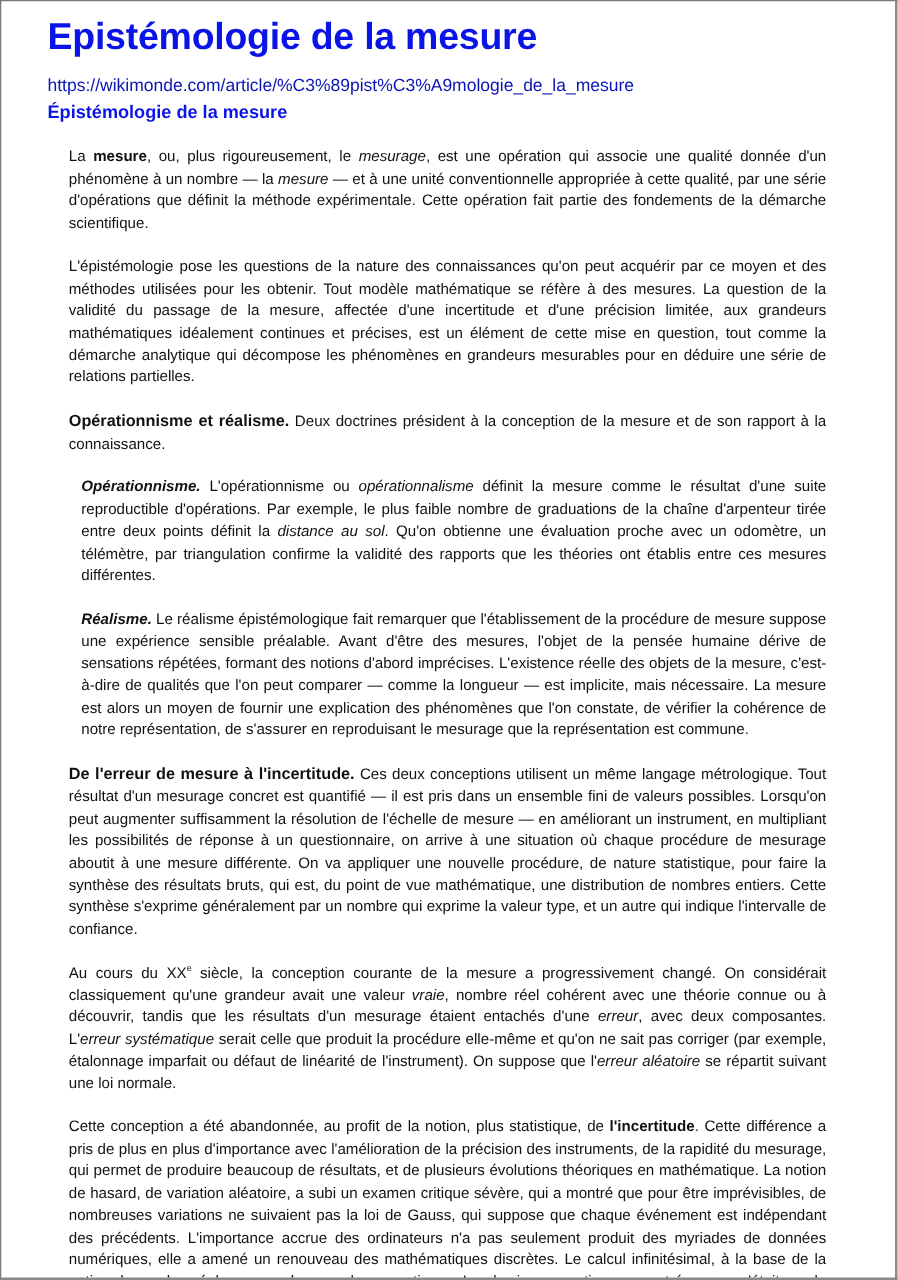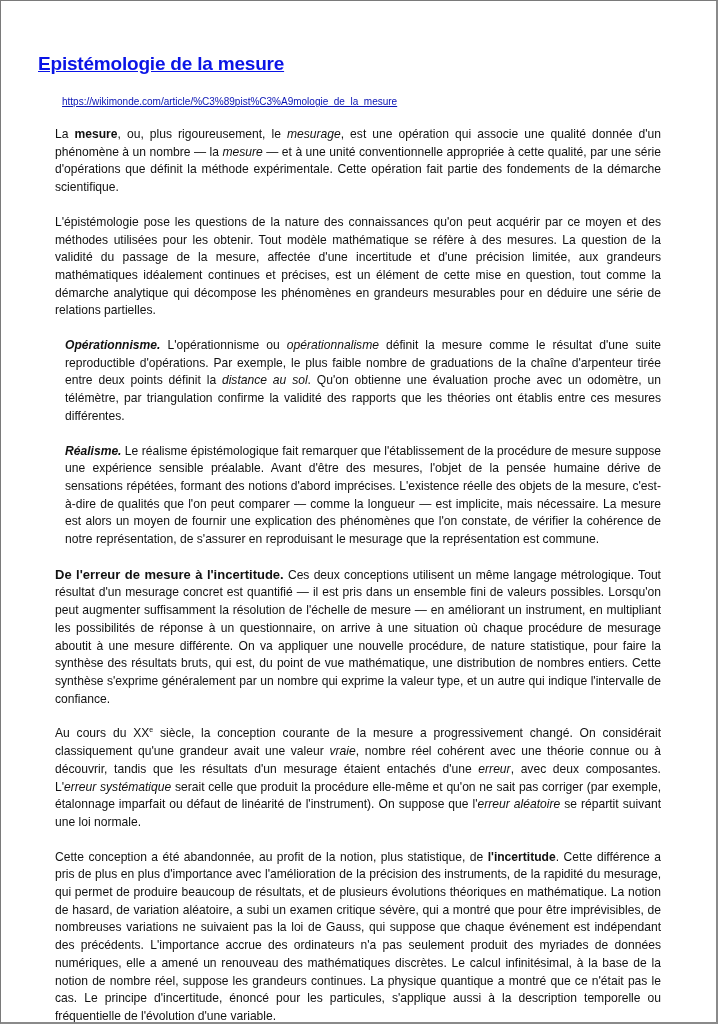--- a/index.html
+++ b/index.html
@@ -8,49 +8,50 @@
     box-sizing: border-box;
     border-left: 1px solid #7a7a7a;
     border-top: 1px solid #7a7a7a;
     border-right: 2px solid #8a8a8a;
     border-bottom: 2px solid #8a8a8a;
     font-family: "Liberation Sans", sans-serif;
     color: #111;
   }
   .page { padding: 0 38px 0 37px; }
   .title {
-    margin: 0; padding-top: 46px;
-    font-size: 19px; font-weight: bold; color: #0a14e6;
-    letter-spacing: -0.2px; line-height: 34px; text-decoration: underline;
+    margin: 0; padding-top: 12px;
+    font-size: 30px; font-weight: bold; color: #0a14e6;
+    letter-spacing: -0.2px; line-height: 34px;
   }
   .url {
     display: block; margin-top: 14px;
-    font-size: 10px; color: #0a14b4; text-decoration: underline;
+    font-size: 14px; color: #0a14b4; 
     line-height: 14px;
-    margin-left: 24px;
   }
   h2 {
     margin: 6px 0 0 0; font-size: 14.5px; font-weight: bold; color: #0a14e6;
     line-height: 19px;
   }
   p {
     margin: 17px; font-size: 12.1px; line-height: 17.7px; text-align: justify;
   }
   p.indent { padding-left: 10px; }
   .lead { font-size: 13px; font-weight: bold; }
   sup { font-size: 7px; line-height: 0; }
 </style>
 </head>
 <body>
 
 <div class="page">
   <h1 class="title">Epistémologie de la mesure</h1>
   <a class="url">https://wikimonde.com/article/%C3%89pist%C3%A9mologie_de_la_mesure</a>
 
+  <h2>Épistémologie de la mesure</h2>
   <p><span>La </span><b>mesure</b><span>, ou, plus rigoureusement, le </span><i>mesurage</i><span>, est une opération qui associe une qualité donnée d'un phénomène à un nombre — la </span><i>mesure</i><span> — et à une unité conventionnelle appropriée à cette qualité, par une série d'opérations que définit la méthode expérimentale. Cette opération fait partie des fondements de la démarche scientifique.</span></p>
   <p>L'épistémologie pose les questions de la nature des connaissances qu'on peut acquérir par ce moyen et des méthodes utilisées pour les obtenir. Tout modèle mathématique se réfère à des mesures. La question de la validité du passage de la mesure, affectée d'une incertitude et d'une précision limitée, aux grandeurs mathématiques idéalement continues et précises, est un élément de cette mise en question, tout comme la démarche analytique qui décompose les phénomènes en grandeurs mesurables pour en déduire une série de relations partielles.</p>
 
+  <p><b class="lead">Opérationnisme et réalisme.</b><span> Deux doctrines président à la conception de la mesure et de son rapport à la connaissance.</span></p>
   <p class="indent"><b><i>Opérationnisme.</i></b><span>  L'opérationnisme ou </span><i>opérationnalisme</i><span> définit la mesure comme le résultat d'une suite reproductible d'opérations. Par exemple, le plus faible nombre de graduations de la chaîne d'arpenteur tirée entre deux points définit la </span><i>distance au sol</i><span>. Qu'on obtienne une évaluation proche avec un odomètre, un télémètre, par triangulation confirme la validité des rapports que les théories ont établis entre ces mesures différentes.</span></p>
   <p class="indent"><b><i>Réalisme.</i></b><span> Le réalisme épistémologique fait remarquer que l'établissement de la procédure de mesure suppose une expérience sensible préalable. Avant d'être des mesures, l'objet de la pensée humaine dérive de sensations répétées, formant des notions d'abord imprécises. L'existence réelle des objets de la mesure, c'est-à-dire de qualités que l'on peut comparer — comme la longueur — est implicite, mais nécessaire. La mesure est alors un moyen de fournir une explication des phénomènes que l'on constate, de vérifier la cohérence de notre représentation, de s'assurer en reproduisant le mesurage que la représentation est commune.</span></p>
   <p><b class="lead">De l'erreur de mesure à l'incertitude.</b><span> Ces deux conceptions utilisent un même langage métrologique. Tout résultat d'un mesurage concret est quantifié — il est pris dans un ensemble fini de valeurs possibles. Lorsqu'on peut augmenter suffisamment la résolution de l'échelle de mesure — en améliorant un instrument, en multipliant les possibilités de réponse à un questionnaire, on arrive à une situation où chaque procédure de mesurage aboutit à une mesure différente. On va appliquer une nouvelle procédure, de nature statistique, pour faire la synthèse des résultats bruts, qui est, du point de vue mathématique, une distribution de nombres entiers. Cette synthèse s'exprime généralement par un nombre qui exprime la valeur type, et un autre qui indique l'intervalle de confiance.</span></p>
   <p><span>Au cours du XX</span><sup>e</sup><span> siècle, la conception courante de la mesure a progressivement changé. On considérait classiquement qu'une grandeur avait une valeur </span><i>vraie</i><span>, nombre réel cohérent avec une théorie connue ou à découvrir, tandis que les résultats d'un mesurage étaient entachés d'une </span><i>erreur</i><span>, avec deux composantes. L'</span><i>erreur systématique</i><span> serait celle que produit la procédure elle-même et qu'on ne sait pas corriger (par exemple, étalonnage imparfait ou défaut de linéarité de l'instrument). On suppose que l'</span><i>erreur aléatoire</i><span> se répartit suivant une loi normale.</span></p>
   <p><span>Cette conception a été abandonnée, au profit de la notion, plus statistique, de </span><b>l'incertitude</b><span>. Cette différence a pris de plus en plus d'importance avec l'amélioration de la précision des instruments, de la rapidité du mesurage, qui permet de produire beaucoup de résultats, et de plusieurs évolutions théoriques en mathématique. La notion de hasard, de variation aléatoire, a subi un examen critique sévère, qui a montré que pour être imprévisibles, de nombreuses variations ne suivaient pas la loi de Gauss, qui suppose que chaque événement est indépendant des précédents. L'importance accrue des ordinateurs n'a pas seulement produit des myriades de données numériques, elle a amené un renouveau des mathématiques discrètes. Le calcul infinitésimal, à la base de la notion de nombre réel, suppose les grandeurs continues. La physique quantique a montré que ce n'était pas le cas. Le principe d'incertitude, énoncé pour les particules, s'applique aussi à la description temporelle ou fréquentielle de l'évolution d'une variable.</span></p>
 </div>
 
 </body></html>

